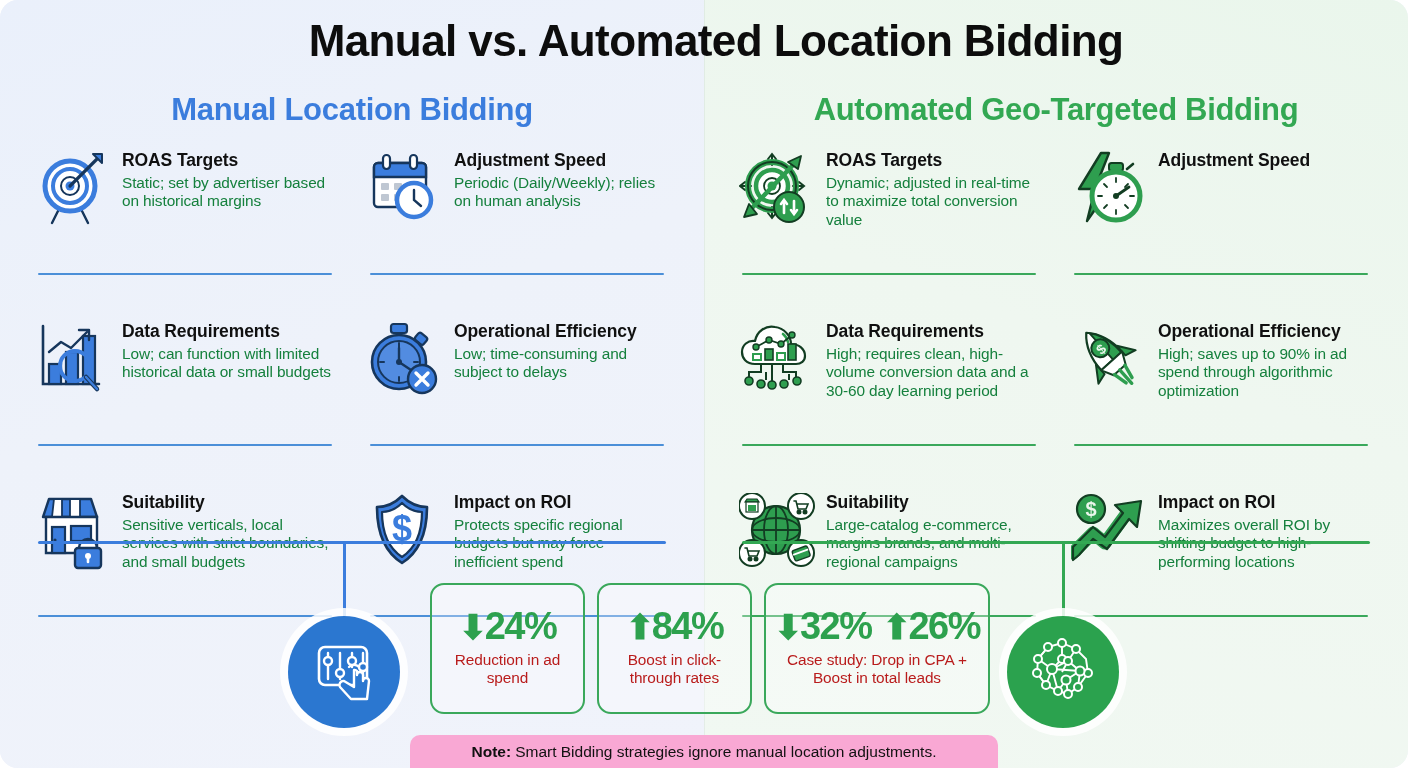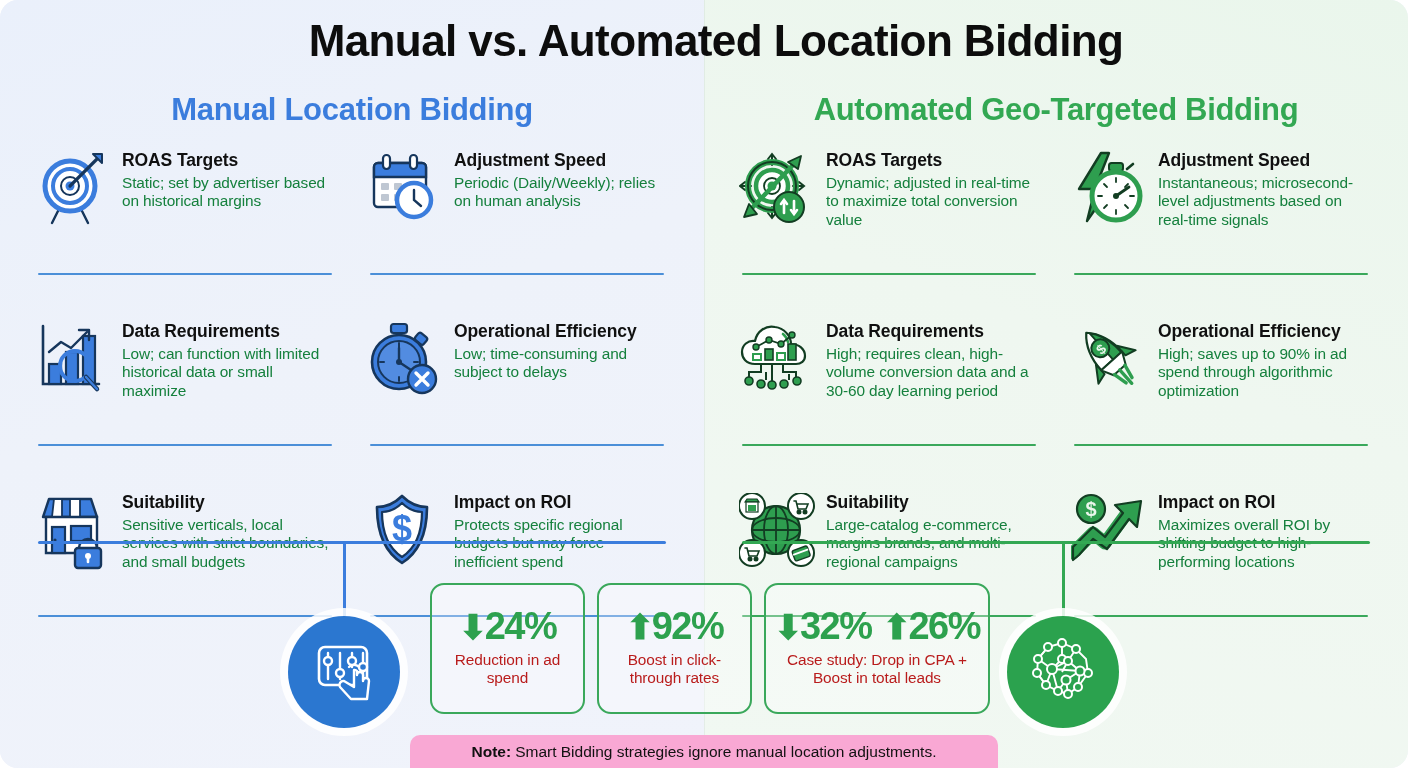--- a/index.html
+++ b/index.html
@@ -298,21 +298,21 @@
           <path d="M12 30 L24 20 L34 26 L50 10" fill="none" stroke="#16365c" stroke-width="2.4" stroke-linecap="round" stroke-linejoin="round"></path>
           <path d="M42 8 L52 8 L52 18" fill="none" stroke="#16365c" stroke-width="2.4" stroke-linecap="round" stroke-linejoin="round"></path>
           <circle cx="38" cy="44" r="15" fill="#fff" fill-opacity="0.0" stroke="#16365c" stroke-width="2.4"></circle>
           <circle cx="38" cy="44" r="15" fill="none" stroke="#3b7ddd" stroke-width="4"></circle>
           <path d="M49 55 L60 67" stroke="#16365c" stroke-width="4.5" stroke-linecap="round"></path>
           <path d="M49 55 L60 67" stroke="#3b7ddd" stroke-width="2.4" stroke-linecap="round"></path>
         </svg>
       </div>
       <div class="feat-text">
         <div class="feat-title">Data Requirements</div>
-        <div class="feat-desc">Low; can function with limited historical data or small maximize</div>
+        <div class="feat-desc">Low; can function with limited historical data or small budgets</div>
       </div>
       <div class="rule"></div>
     </div>
 
     <div class="feature">
       <div class="feat-icon">
         <svg width="72" height="78" viewBox="0 0 72 78">
           <rect x="22" y="2" width="16" height="9" rx="2.5" fill="#3b7ddd" stroke="#16365c" stroke-width="2.2"></rect>
           <rect x="47" y="12" width="11" height="9" rx="2.5" transform="rotate(40 52 16)" fill="#3b7ddd" stroke="#16365c" stroke-width="2.2"></rect>
           <circle cx="30" cy="40" r="27" fill="#3b7ddd" stroke="#16365c" stroke-width="2.6"></circle>
@@ -435,21 +435,20 @@
               <path d="M57 33 L54 36"></path>
             <path d="M33 57 L36 54"></path>
               <path d="M57 57 L54 54"></path>
           </g>
           <path d="M45 45 L58 36" fill="none" stroke="#123d22" stroke-width="2.8" stroke-linecap="round"></path>
           <circle cx="45" cy="45" r="3" fill="#123d22"></circle>
         </svg>
       </div>
       <div class="feat-text">
         <div class="feat-title">Adjustment Speed</div>
-        <div class="feat-desc">Instantaneous; microsecond-level adjustments based on real-time signals</div>
       </div>
       <div class="rule"></div>
     </div>
 
     <div class="feature">
       <div class="feat-icon">
         <svg width="76" height="78" viewBox="0 0 76 78">
           <path d="M16 42 C7 42 3 36 3 30 C3 23 9 18 16 19 C18 9 27 3 36 5 C45 6 52 14 52 22 C60 22 66 27 66 34 C66 39 62 42 57 42 Z" fill="#fff" stroke="#123d22" stroke-width="2.2" stroke-linejoin="round"></path>
           <path d="M44 12 a14 14 0 0 1 5 8" fill="none" stroke="#2e9e4f" stroke-width="2.6" stroke-linecap="round"></path>
           <rect x="14" y="32" width="8" height="6" fill="#fff" stroke="#2e9e4f" stroke-width="2"></rect>
@@ -641,21 +640,21 @@
       <div class="stat-value">
         <span class="arrow">⬇</span>
           <span>24%</span>
       </div>
       <div class="stat-label">Reduction in ad spend</div>
     </div>
 
     <div class="stat-card">
       <div class="stat-value">
         <span class="arrow">⬆</span>
-          <span>92%</span>
+          <span>84%</span>
       </div>
       <div class="stat-label">Boost in click-through rates</div>
     </div>
 
     <div class="stat-card wide">
       <div class="stat-value">
         <span class="arrow">⬇</span>
           <span>32%</span>
           <span class="gap"></span>
           <span class="arrow">⬆</span>

